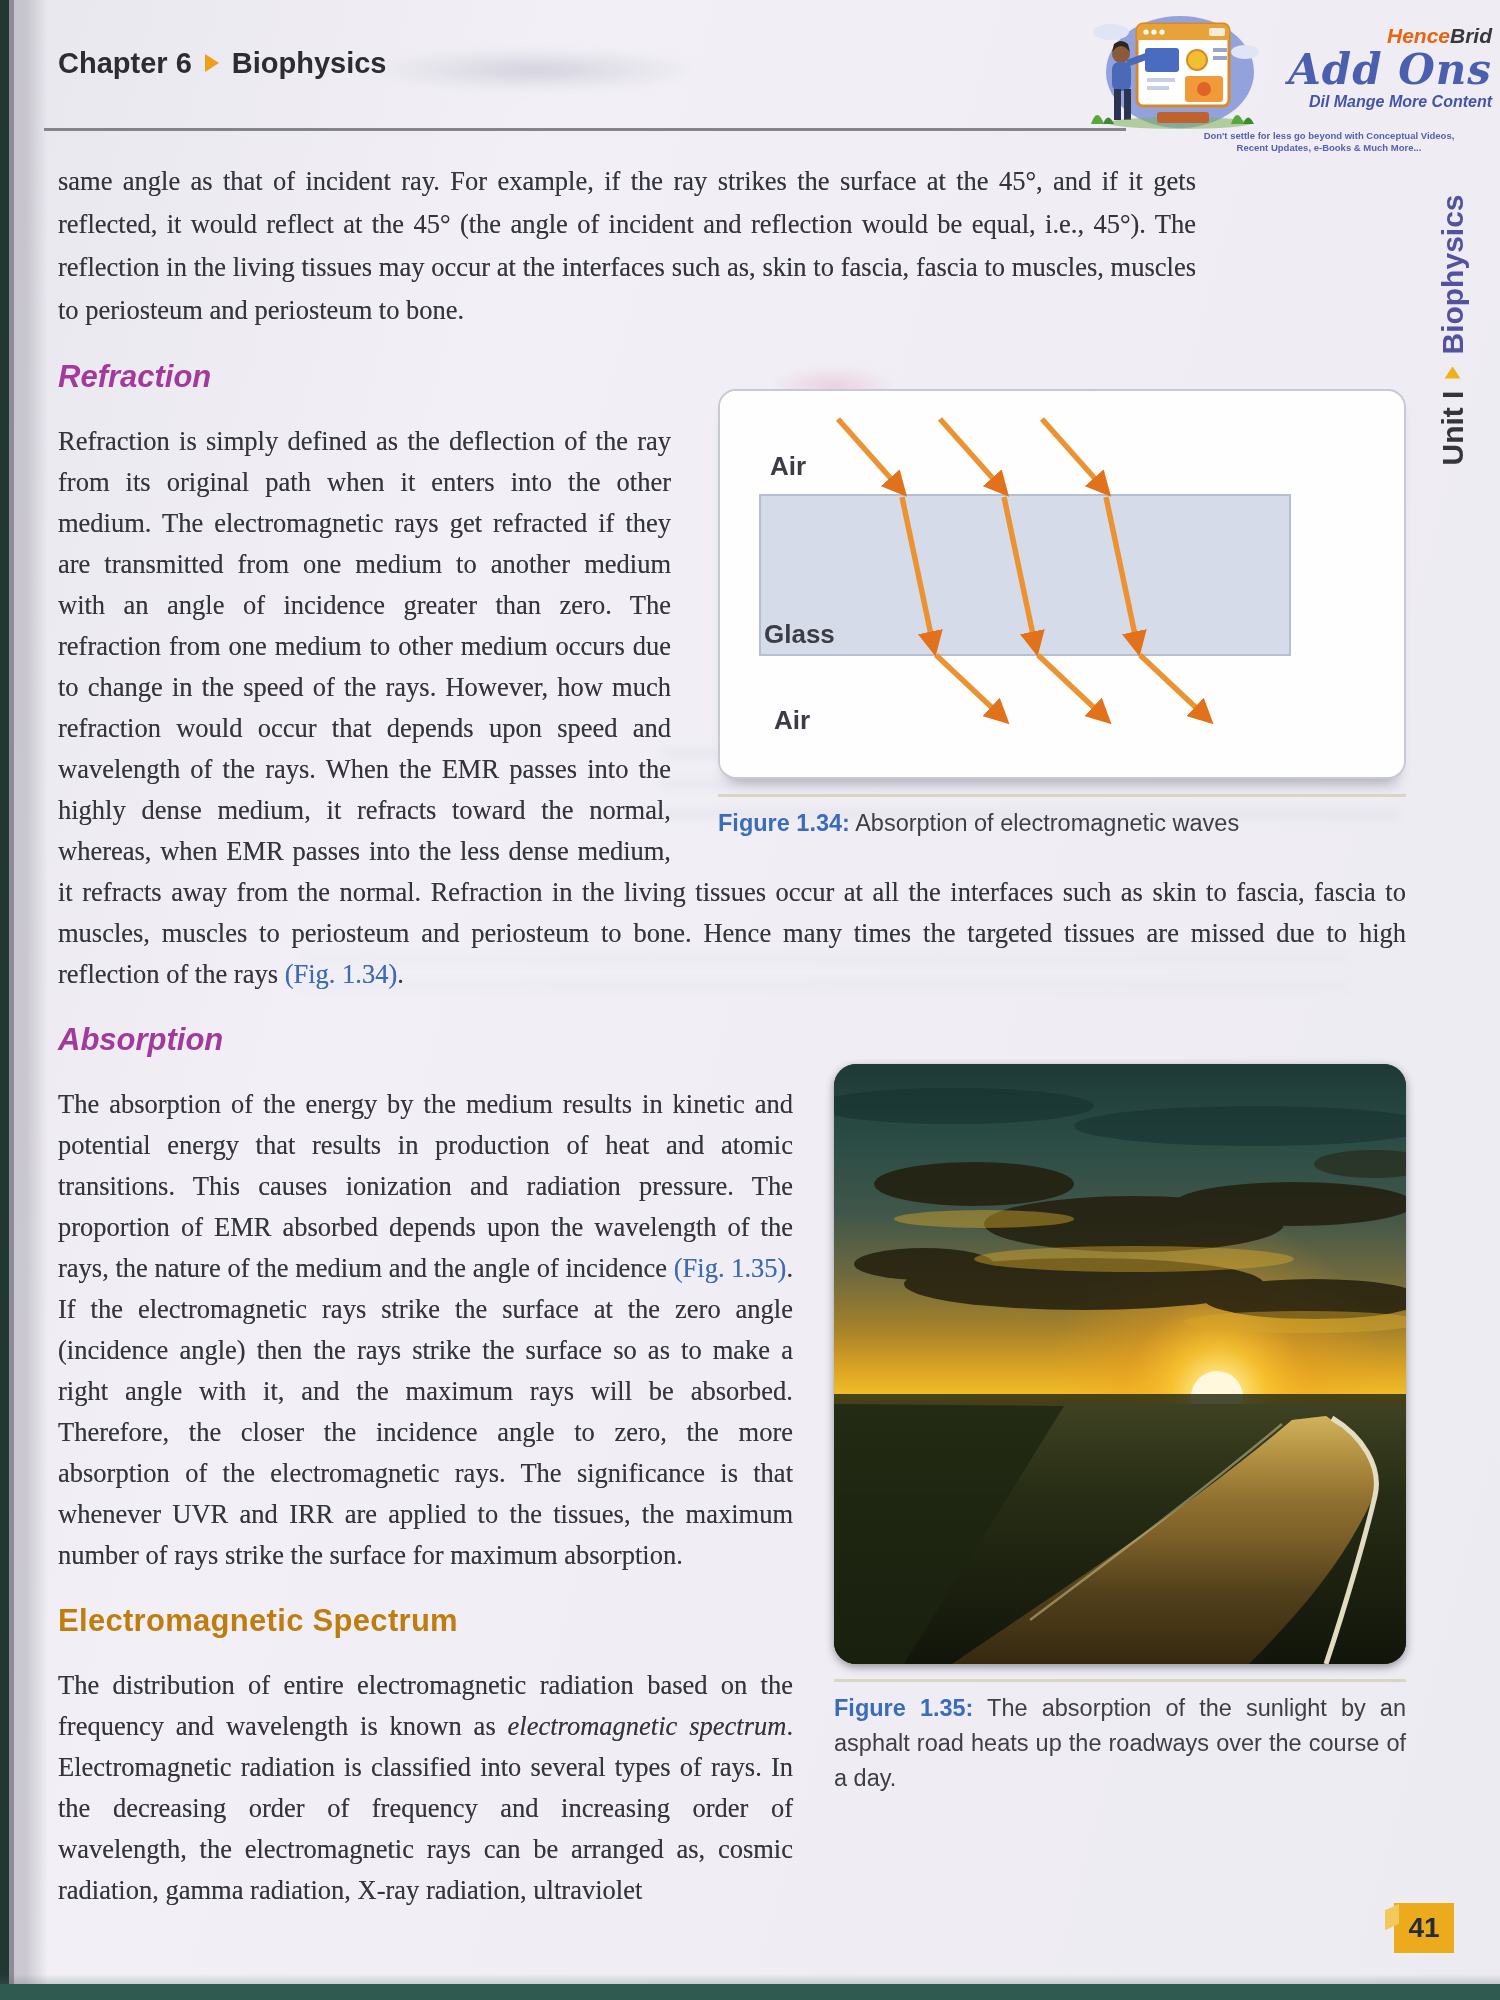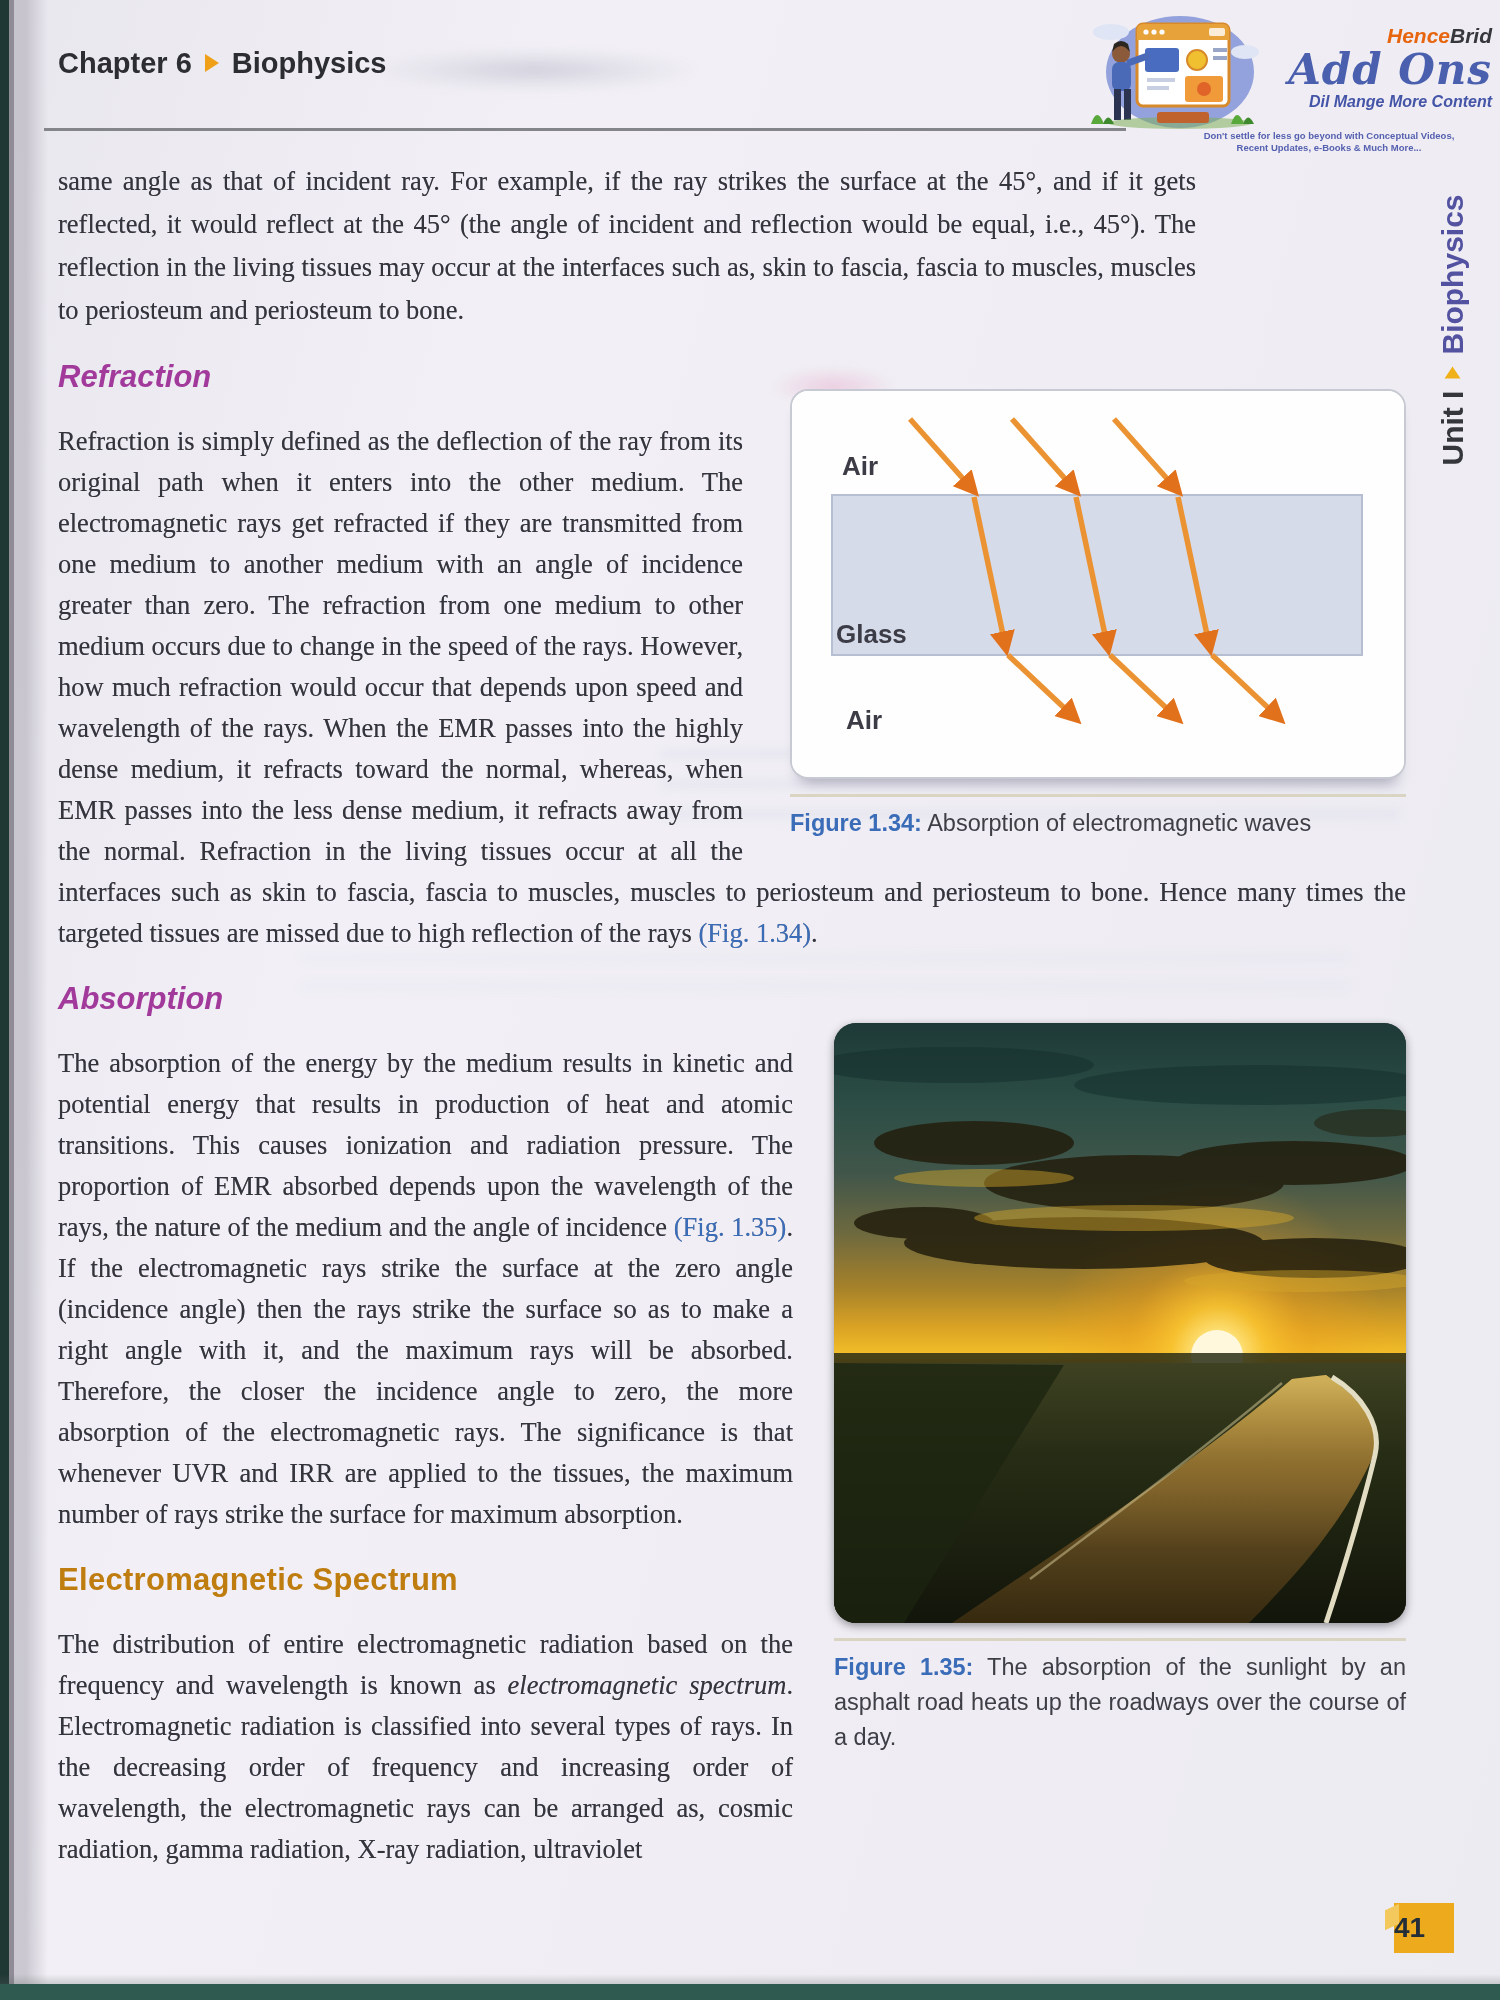--- a/index.html
+++ b/index.html
@@ -54,35 +54,35 @@
   .main{margin-top:72px;}
   .body-serif{font-family:"Liberation Serif",serif;font-size:26.5px;line-height:41px;color:#34343d;
               text-align:justify;text-shadow:0 0 .5px rgba(40,40,48,.5);}
   .intro{width:1138px;line-height:43px;}
   .section-heading{font:italic 700 31px "Liberation Sans",sans-serif;color:#a23a9c;margin:24px 0 16px;}
   .section-heading.gold{font-style:normal;color:#bf7d10;letter-spacing:.3px;}
   .fig-ref{color:#3a6cb8;}
   .term-italic{font-style:italic;}
 
   
-  .fig134-float{float:right;width:616px;margin:30px 0 20px 47px;}
+  .fig134-float{float:right;width:688px;margin:30px 0 20px 47px;}
   .figbox{background:#fefefe;border:2px solid #c7cad2;border-radius:18px;overflow:hidden;
           box-shadow:0 12px 14px -9px rgba(60,60,85,.4);}
   .caption{font-family:"Liberation Sans",sans-serif;font-size:23.5px;line-height:35px;color:#3e3e46;
            border-top:3px solid #d9d5c2;padding-top:9px;margin-top:15px;}
   .caption .fig-label{font-weight:700;color:#3a6cb8;}
 
   
   .fig135-float{float:right;width:572px;margin:42px 0 50px 41px;}
   .photo{border-radius:22px;overflow:hidden;box-shadow:0 3px 8px rgba(30,30,40,.45), inset 0 0 0 2px #2c2c2c;line-height:0;}
   .cap135{text-align:justify;}
 
   
   .page-badge{position:absolute;left:1394px;top:1903px;width:60px;height:50px;background:#edaa1c;
-              display:flex;align-items:center;justify-content:flex-start;
+              display:flex;align-items:center;justify-content:center;
               font:700 28px "Liberation Sans",sans-serif;color:#232e38;}
   .page-badge::before{content:"";position:absolute;left:-9px;top:4px;width:14px;height:20px;
               background:#f3c95e;transform:skewY(-25deg);}
   svg text{font-family:"Liberation Sans",sans-serif;}
 </style>
 </head>
 <body>
 
 <div class="spine"></div>
 <div class="bottom-shadow"></div>

